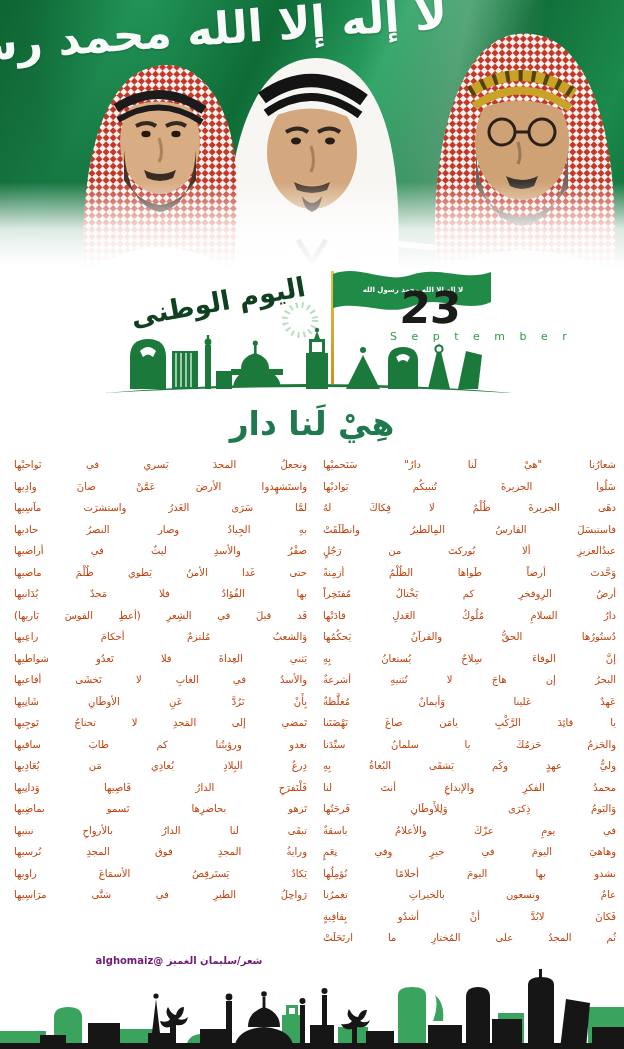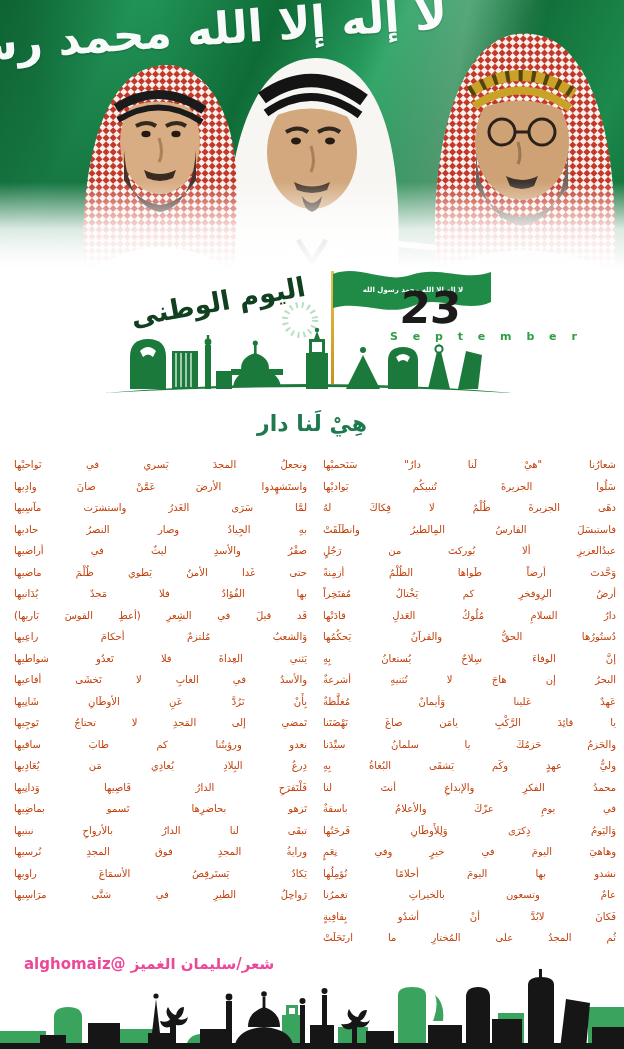--- a/index.html
+++ b/index.html
@@ -27,37 +27,37 @@
   .natday-callig{position:absolute;left:128px;top:18px;width:180px;
     color:#10401f;font-size:27px;font-weight:bold;direction:rtl;text-align:center;
     transform:rotate(-10deg);letter-spacing:1px;}
   .sunburst{position:absolute;left:278px;top:30px;}
   .flag-pole{position:absolute;left:331px;top:3px;width:3px;height:113px;
     background:linear-gradient(#e8c24a,#c8921d);}
   .mini-flag{position:absolute;left:333px;top:0px;}
   .mini-flag-text{font-size:7px;fill:#fff;font-weight:bold;}
   .date-23{position:absolute;left:400px;top:18px;font-size:44px;font-weight:800;
     color:#1b1b19;transform:skewX(-4deg);font-family:"DejaVu Sans",sans-serif;line-height:1;}
-  .date-month{position:absolute;left:390px;top:62px;font-size:11px;font-weight:bold;
+  .date-month{position:absolute;left:390px;top:62px;font-size:11px;font-weight:normal;
     color:#2f9e44;letter-spacing:5.5px;}
   .skyline-top{position:absolute;left:0;bottom:0;}
 
   
   .poem-title{width:624px;height:57px;display:flex;align-items:center;justify-content:center;
-    color:#1e7a4e;font-size:22px;font-weight:bold;direction:rtl;}
+    color:#1e7a4e;font-size:33px;font-weight:bold;direction:rtl;}
 
   
   .poem{display:flex;direction:rtl;padding:2px 8px 0 14px;gap:16px;}
   .poem-col{flex:1;direction:rtl;}
   .poem-line{color:#c2410c;font-size:10px;line-height:21.5px;
     text-align:justify;text-align-last:justify;white-space:nowrap;overflow:hidden;}
 
   
   .attribution{position:relative;z-index:5;width:310px;margin:6px 0 0 24px;
-    text-align:left;direction:rtl;color:#ec4899;font-size:15px;font-weight:bold;}
+    text-align:center;direction:rtl;color:#701a75;font-size:10px;font-weight:bold;}
 
   
   .skyline-bottom{position:absolute;left:0;bottom:0;z-index:1;}
 </style>
 </head>
 <body>
 
 <div class="header">
   <div class="flag-sheen"></div>
   <div class="shahada">لا إله إلا الله محمد رسول الله</div>
@@ -204,22 +204,22 @@
       <div class="poem-line">أرضُ الرِوفخرِ كم يَخْتالُ مُفتَخِراً</div>
       <div class="poem-line">دارُ السلامِ مُلُوكُ العَدلِ قادَتْها</div>
       <div class="poem-line">دُستُورُها الحقُّ والقرآنُ يَحكُمُها</div>
       <div class="poem-line">إنَّ الوفاءَ سِلاحٌ يُستعانُ بِهِ</div>
       <div class="poem-line">البحرُ إن هاجَ لا تُثنيهِ أشرعةٌ</div>
       <div class="poem-line">عَهدٌ عَلينا وَأيمانٌ مُغلَّظةٌ</div>
       <div class="poem-line">يا قائِدَ الرَّكْبِ يامَن صاغَ نَهْضَتَنا</div>
       <div class="poem-line">والحَزمُ حَزمُكَ يا سلمانُ سيِّدَنا</div>
       <div class="poem-line">وليُّ عهدٍ وكَم يَشقَى البُغاةُ بِهِ</div>
       <div class="poem-line">محمدُ الفكرِ والإبداعِ أنتَ لنا</div>
+      <div class="poem-line">وَاليَومُ ذِكرَى وَلِلأَوطَانِ فَرحَتُها</div>
       <div class="poem-line">في يومِ عزّكَ والأعلامُ باسقةٌ</div>
-      <div class="poem-line">وَاليَومُ ذِكرَى وَلِلأَوطَانِ فَرحَتُها</div>
       <div class="poem-line">وهاهيَ اليومَ في خيرٍ وفي نِعَمٍ</div>
       <div class="poem-line">نشدو بها اليومَ أحلامًا نُؤمِلُها</div>
       <div class="poem-line">عامٌ وتسعون بالخيراتِ تغمرُنا</div>
       <div class="poem-line">فَكانَ لابُدَّ أنْ أشدُو بِقافِيةٍ</div>
       <div class="poem-line">ثُم المجدُ على المُختارِ ما ارتَحَلَتْ</div>
     </div>
   <div class="poem-col">
       <div class="poem-line">ونجعلُ المجدَ يَسري في نَواحيْها</div>
       <div class="poem-line">واستَشهِدوا الأرضَ عَمَّنْ صانَ وادِيها</div>
       <div class="poem-line">لمَّا سَرَى الغَدرُ واستشرَت مآسِيها</div>

